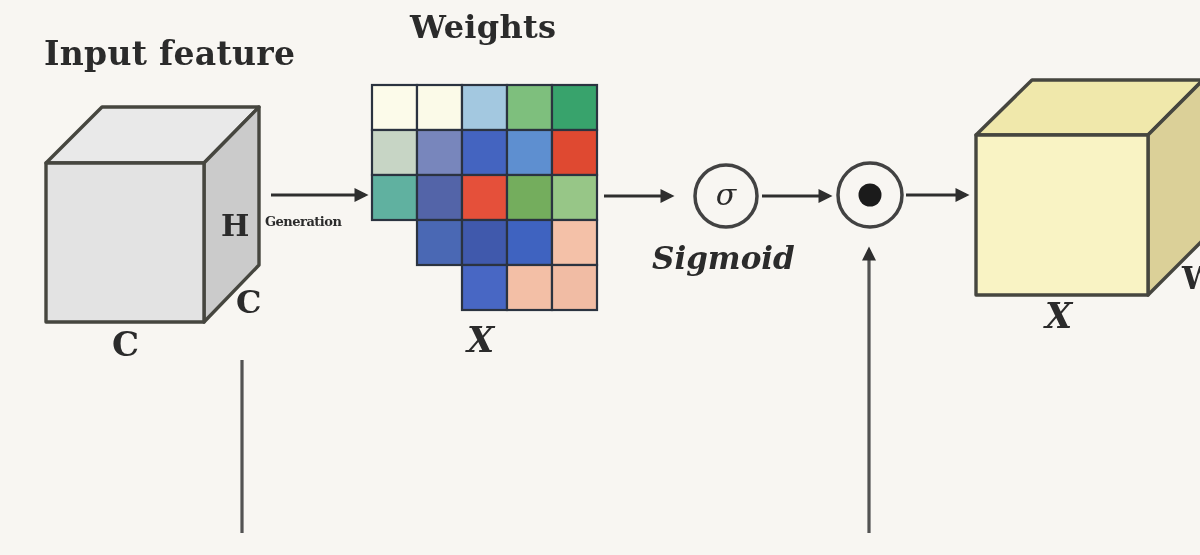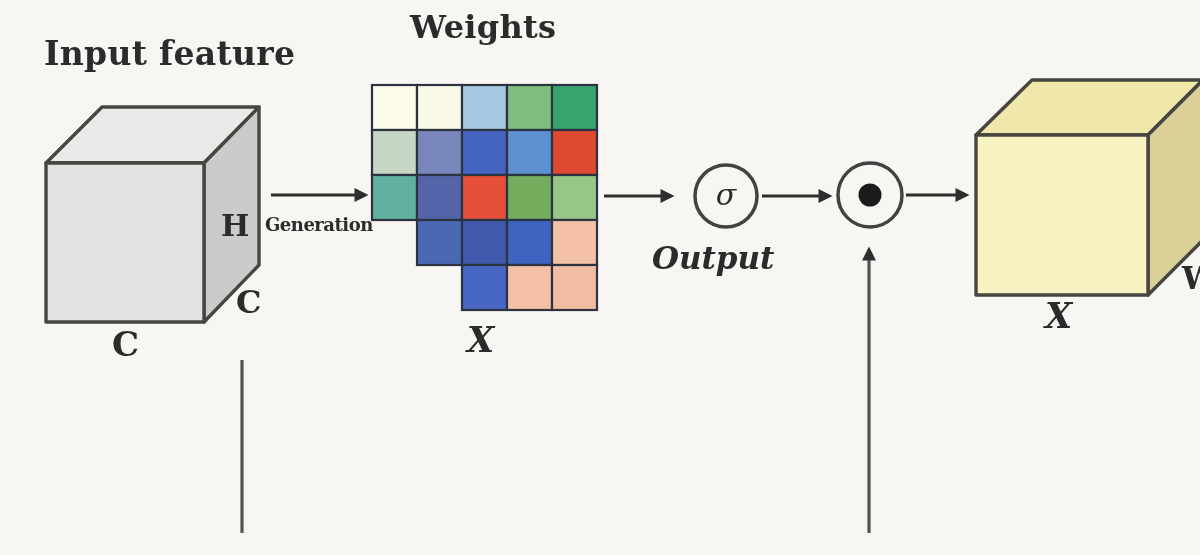--- a/index.html
+++ b/index.html
@@ -5,21 +5,21 @@
   html, body { margin:0; padding:0; background:#f8f6f2; }
   .canvas {
     position:relative; width:1200px; height:533px;
     background:#f8f6f2; overflow:hidden;
     font-family:"DejaVu Serif", serif; color:#2b2b2b;margin-left:31px;
   }
   .layer { position:absolute; left:0; top:0; }
   .label { position:absolute; white-space:nowrap; line-height:1.1; }
   .title { font-size:33px; font-weight:bold; letter-spacing:0.3px; }
   .title-weights { font-size:32px; }
-  .gen { font-size:18px; font-weight:bold; letter-spacing:-0.5px; }
+  .gen { font-size:13px; font-weight:bold; letter-spacing:-0.5px; }
   .sigmoid { font-size:31px; font-weight:bold; font-style:italic; }
   .sigma {
     font-size:30px; font-style:italic; transform:translate(-50%,-54%);
   }
   .dim { font-weight:bold; }
   .var { font-style:italic; font-weight:600; }
   .face { stroke:#46463f; stroke-width:3.4; stroke-linejoin:round; }
   .arrow-line { stroke:#2e2e2e; stroke-width:3.2; fill:none; }
   .feedback { stroke:#535353; stroke-width:3.2; fill:none; }
   .op-circle { fill:#f8f6f2; stroke:#424242; stroke-width:3.5; }
@@ -90,21 +90,21 @@
     </g>
   </svg>
 
   <div class="label title" style="left:13px; top:36px;">Input feature</div>
 
   <div class="label title title-weights" style="left:379px; top:10px;">Weights</div>
 
 
   <div class="label gen" style="left:234px; top:215px;">Generation</div>
 
-  <div class="label sigmoid" style="left:621px; top:241px;">Output</div>
+  <div class="label sigmoid" style="left:621px; top:241px;">Sigmoid</div>
 
   <div class="label sigma" style="left:695px; top:196px;">σ</div>
 
   <div class="label dim" style="left:190px; top:209px; font-size:30px;">H</div>
 
   <div class="label dim" style="left:205px; top:285px; font-size:32px;">C</div>
 
   <div class="label dim" style="left:81px; top:326px; font-size:34px;">C</div>
 
   <div class="label var" style="left:436px; top:321px; font-size:35px;">X</div>

